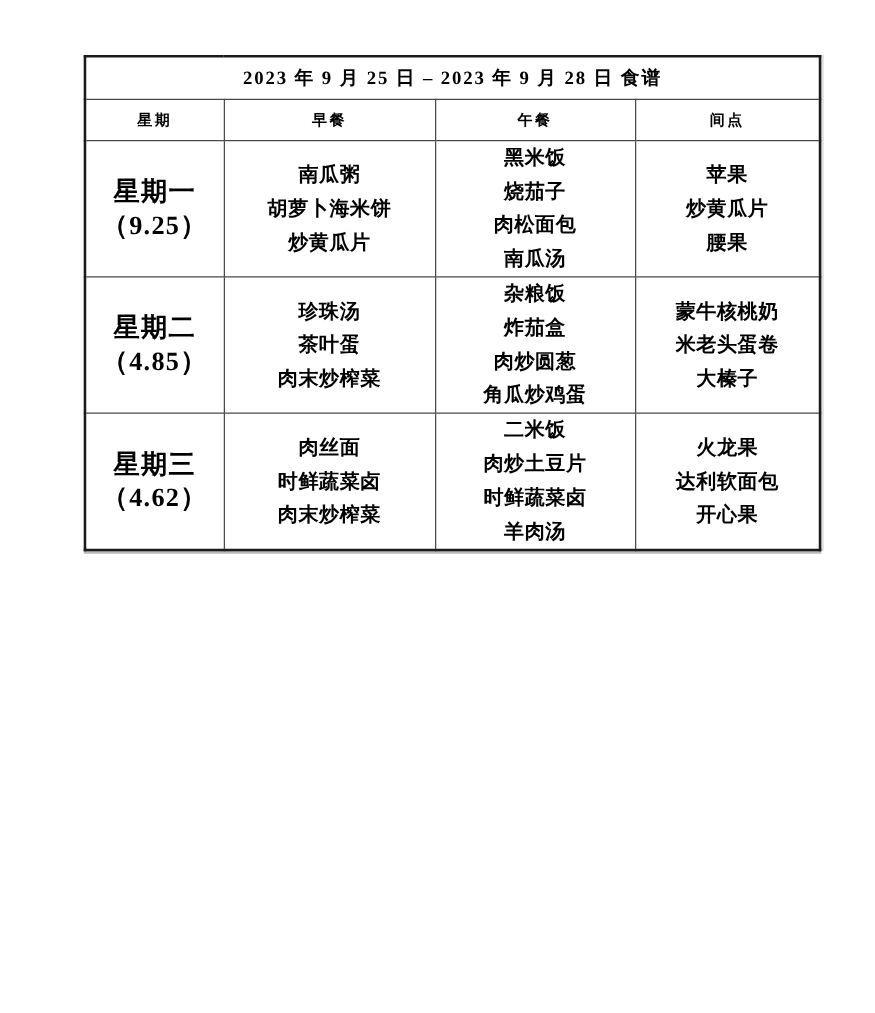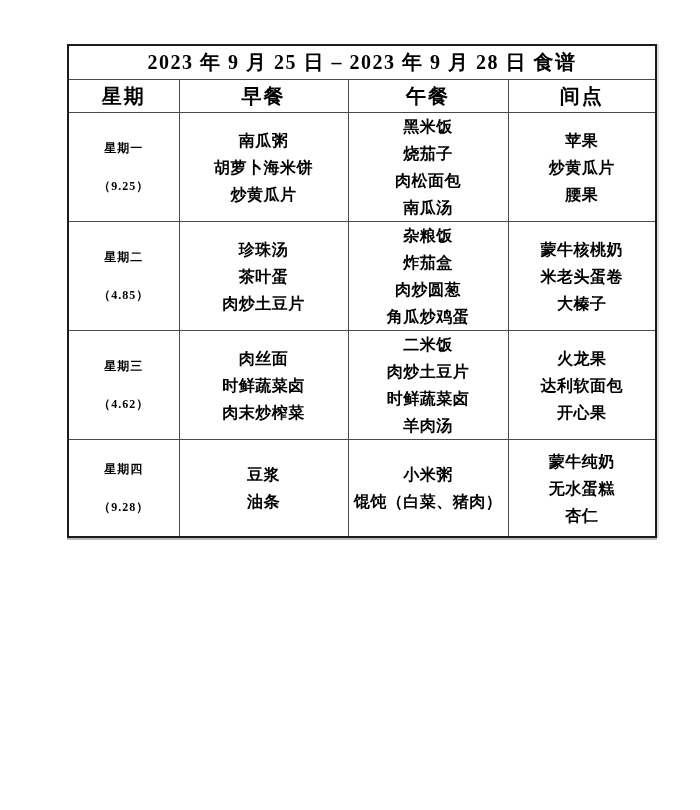--- a/index.html
+++ b/index.html
@@ -32,32 +32,32 @@
   table.menu td {
     border: 1px solid #4a4a4a;
     text-align: center;
     vertical-align: middle;
     padding: 0 2px;
     white-space: pre-line;
     overflow: hidden;
   }
   td.title-cell {
     height: 33px;
-    font-size: 20px;
+    font-size: 15px;
     letter-spacing: 1.5px;
     margin-left: 16px;
   }
   tr.head-row td {
     height: 32px;
-    font-size: 20px;
+    font-size: 12px;
     letter-spacing: 2px;
   }
   td.day-cell {
-    font-size: 12px;
-    line-height: 38px;
+    font-size: 21px;
+    line-height: 27px;
     letter-spacing: 1px;
   }
   td.meal-cell {
     font-size: 16px;
     line-height: 27px;
     letter-spacing: 0.5px;
   }
   tr.row-1 td { height: 105px; }
   tr.row-2 td { height: 100px; }
   tr.row-3 td { height: 102px; }
@@ -100,21 +100,21 @@
           <td class="meal-cell">苹果
 炒黄瓜片
 腰果</td>
         </tr>
 
         <tr class="row-2">
           <td class="day-cell">星期二
 （4.85）</td>
           <td class="meal-cell">珍珠汤
 茶叶蛋
-肉炒土豆片</td>
+肉末炒榨菜</td>
           <td class="meal-cell">杂粮饭
 炸茄盒
 肉炒圆葱
 角瓜炒鸡蛋</td>
           <td class="meal-cell">蒙牛核桃奶
 米老头蛋卷
 大榛子</td>
         </tr>
 
         <tr class="row-3">
@@ -125,28 +125,17 @@
 肉末炒榨菜</td>
           <td class="meal-cell">二米饭
 肉炒土豆片
 时鲜蔬菜卤
 羊肉汤</td>
           <td class="meal-cell">火龙果
 达利软面包
 开心果</td>
         </tr>
 
-        <tr class="row-4">
-          <td class="day-cell">星期四
-（9.28）</td>
-          <td class="meal-cell">豆浆
-油条</td>
-          <td class="meal-cell">小米粥
-馄饨（白菜、猪肉）</td>
-          <td class="meal-cell">蒙牛纯奶
-无水蛋糕
-杏仁</td>
-        </tr>
 
       </tbody>
     </table>
   </div>
 </div>
 
 </body></html>

